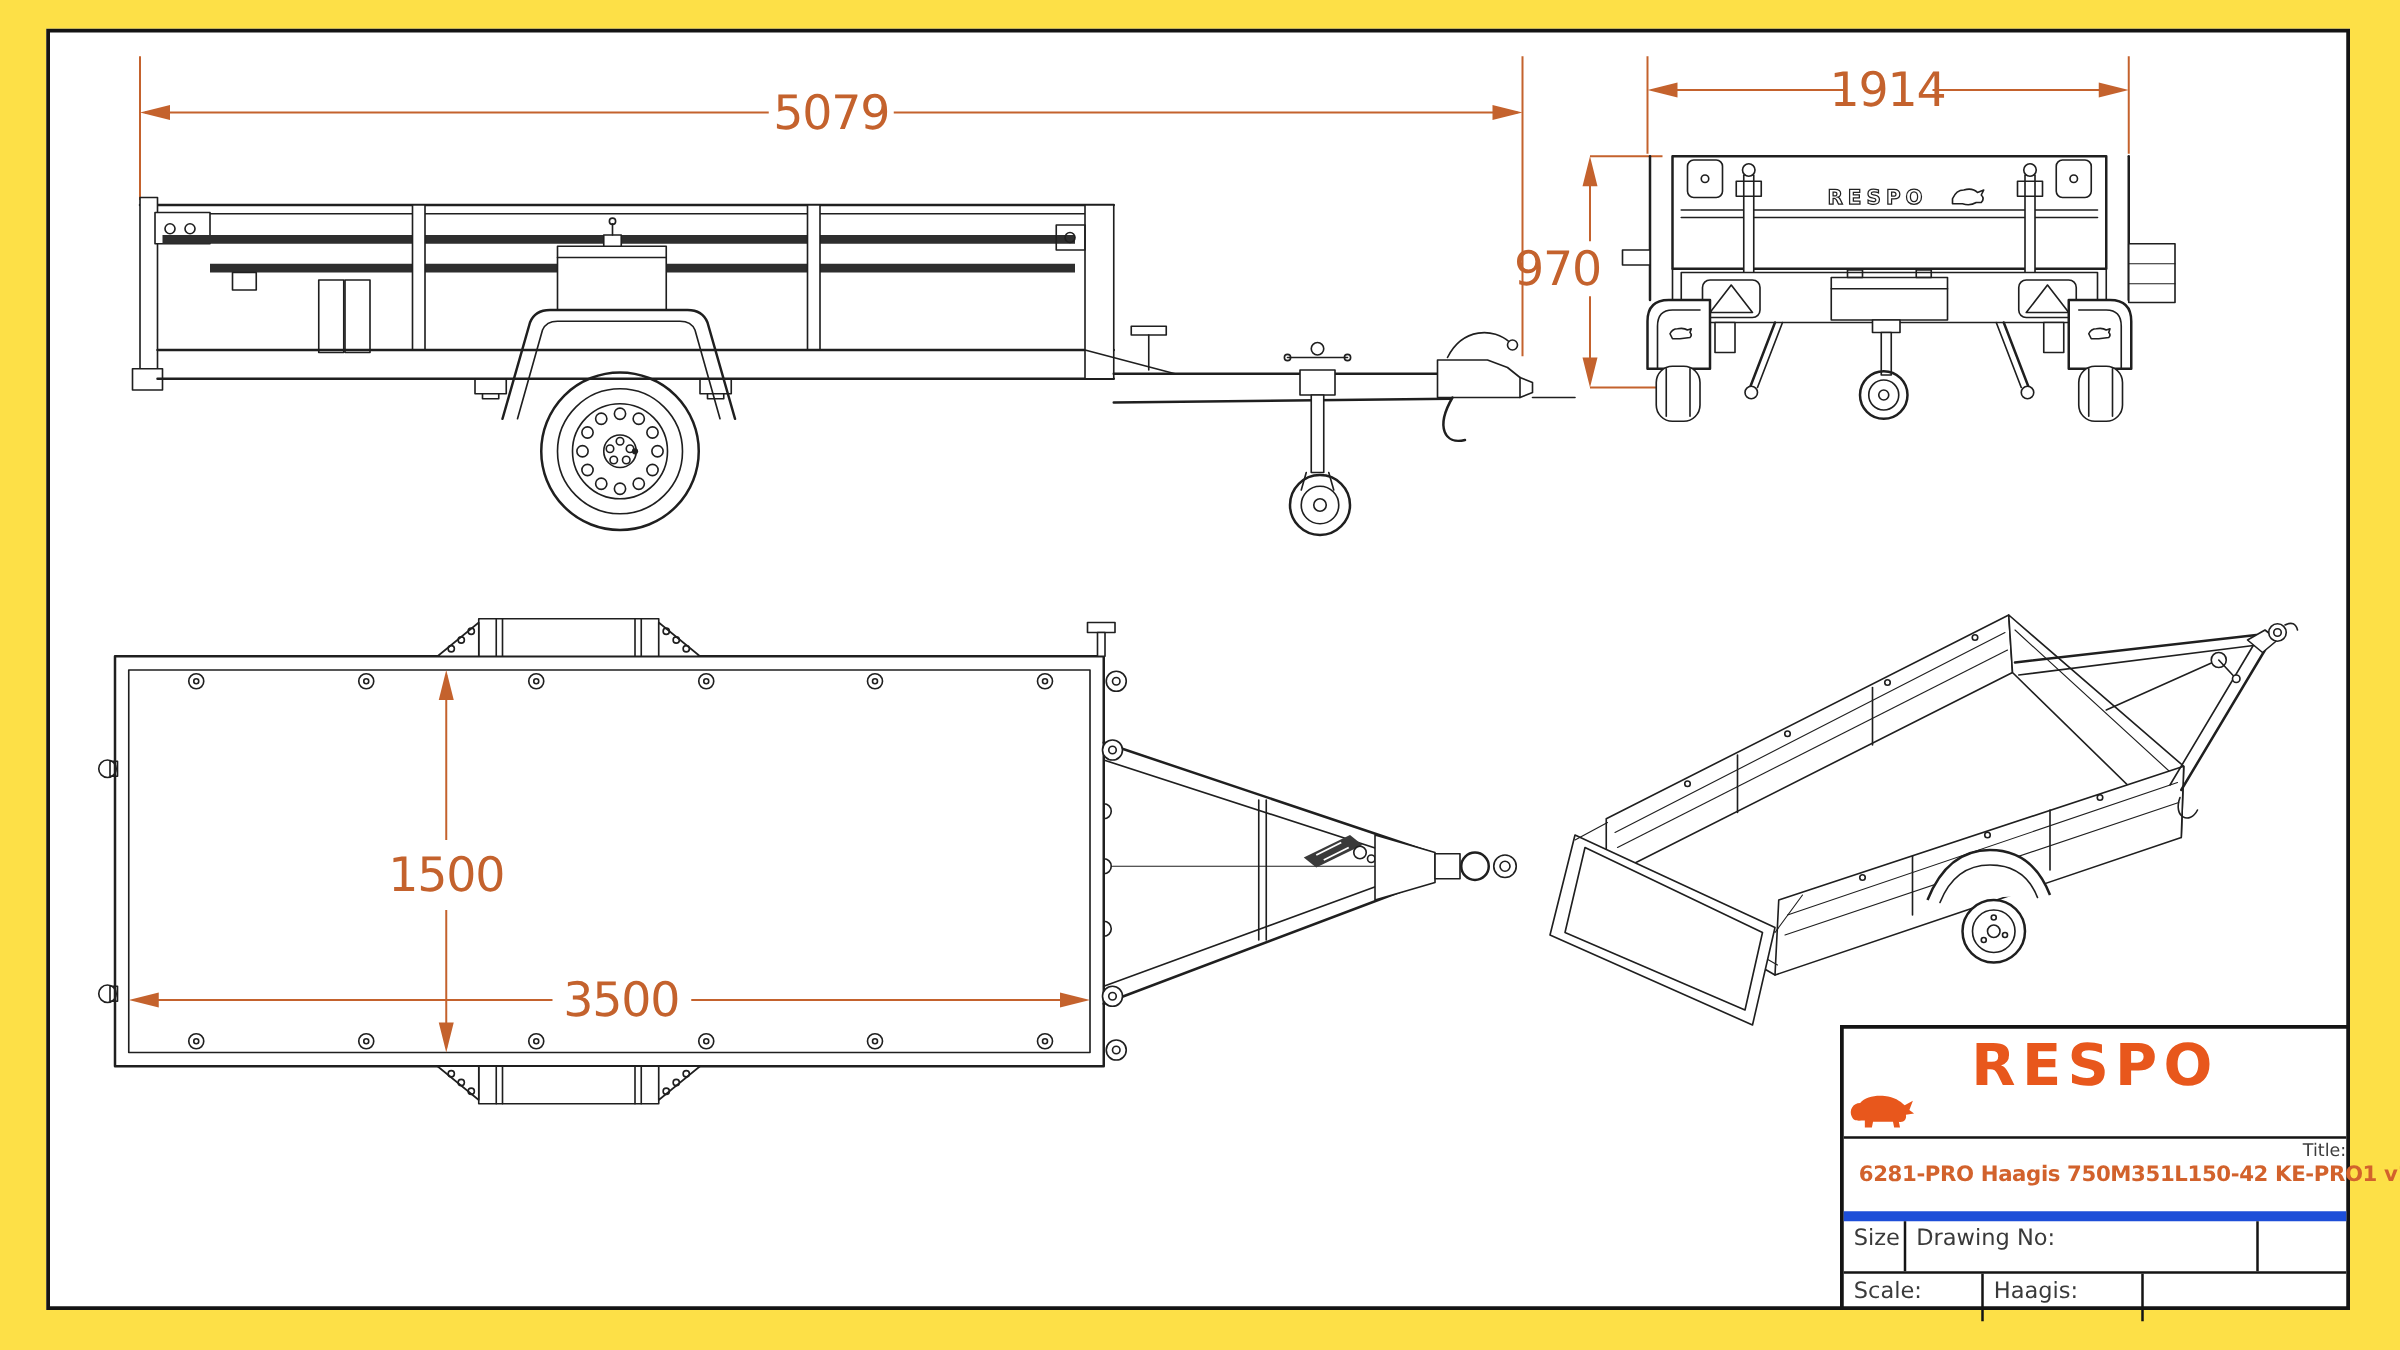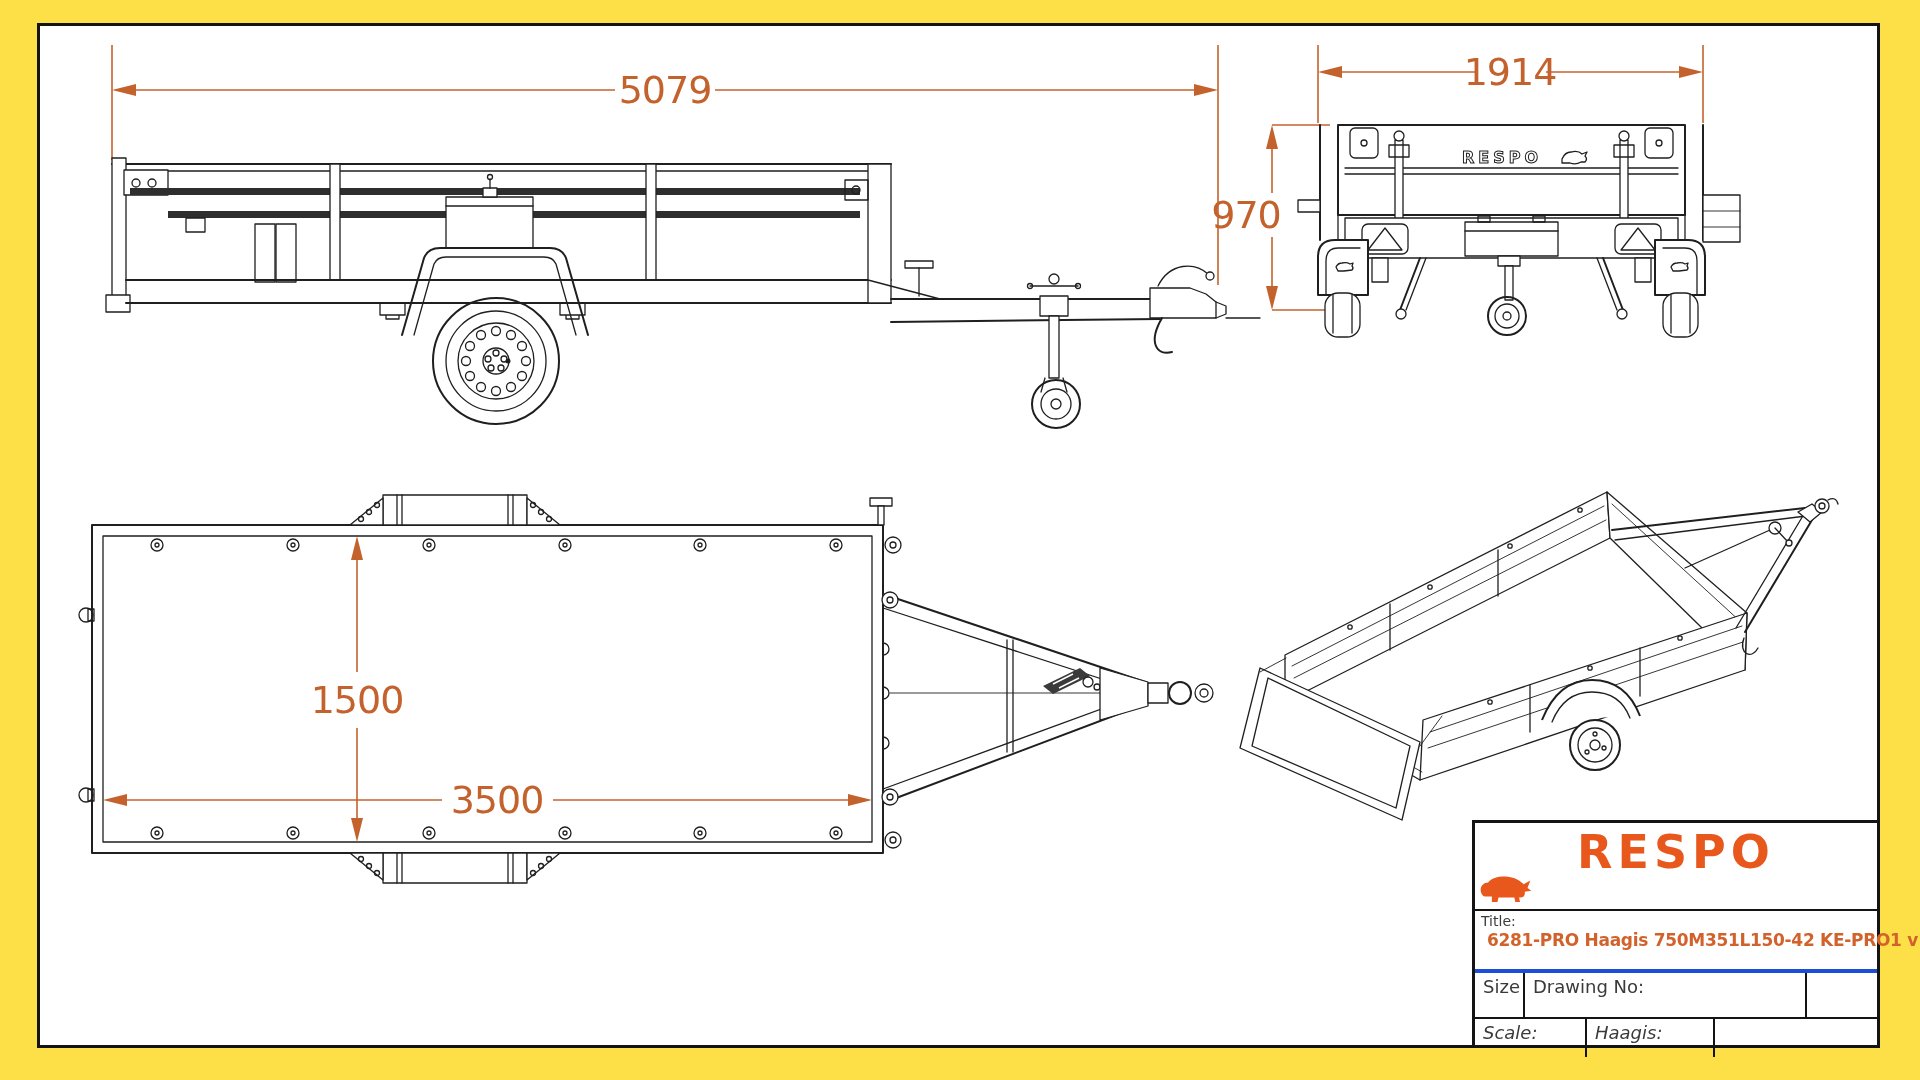--- a/index.html
+++ b/index.html
@@ -19,26 +19,26 @@
   .dimt{fill:#c4622d;font:38px "DejaVu Sans",sans-serif;letter-spacing:-1px;text-anchor:middle;}
   .outline-text{fill:#ffffff;stroke:#222;stroke-width:1;font:bold 16px "DejaVu Sans",sans-serif;
                 letter-spacing:4px;text-anchor:middle;}
   
   .tb{position:absolute;left:1472px;top:820px;width:408px;height:228px;border:3px solid #141414;
       box-sizing:border-box;background:#fff;z-index:9;}
   .tb-row{position:absolute;left:0;width:402px;box-sizing:border-box;}
   .tb-logo{top:0;height:86px;text-align:center;}
   .tb-brand{font-size:46px;font-weight:800;letter-spacing:5px;color:#e8571c;line-height:1;margin-top:6px;}
   .tb-bull{display:block;margin:-2px auto 0 auto;}
-  .tb-title{top:86px;height:60px;border-top:2px solid #141414;}
+  .tb-title{top:86px;height:60px;border-top:2px solid #141414;text-align:right;}
   .tb-title-label{font-size:14px;color:#3c3c3c;padding:2px 0 0 6px;}
   .tb-title-value{font-size:17px;font-weight:bold;color:#d2622c;padding:1px 0 0 12px;white-space:nowrap;
                   letter-spacing:-0.3px;}
-  .tb-size{top:146px;height:48px;border-top:4px solid #1d4ed8;}
-  .tb-scale{top:194px;height:40px;border-top:2px solid #141414;font-style:italic;}
+  .tb-size{top:146px;height:48px;border-top:8px solid #1d4ed8;}
+  .tb-scale{top:194px;height:40px;border-top:2px solid #141414;}
   .cell{position:absolute;top:0;bottom:0;box-sizing:border-box;font-size:18px;color:#3a3a3a;
         padding:3px 0 0 8px;}
   .cell-label{font-size:18px;color:#3a3a3a;}
   .br{border-right:2px solid #141414;}
 </style>
 </head>
 <body>
 
 <div class="page">
   <div class="frame"></div>

